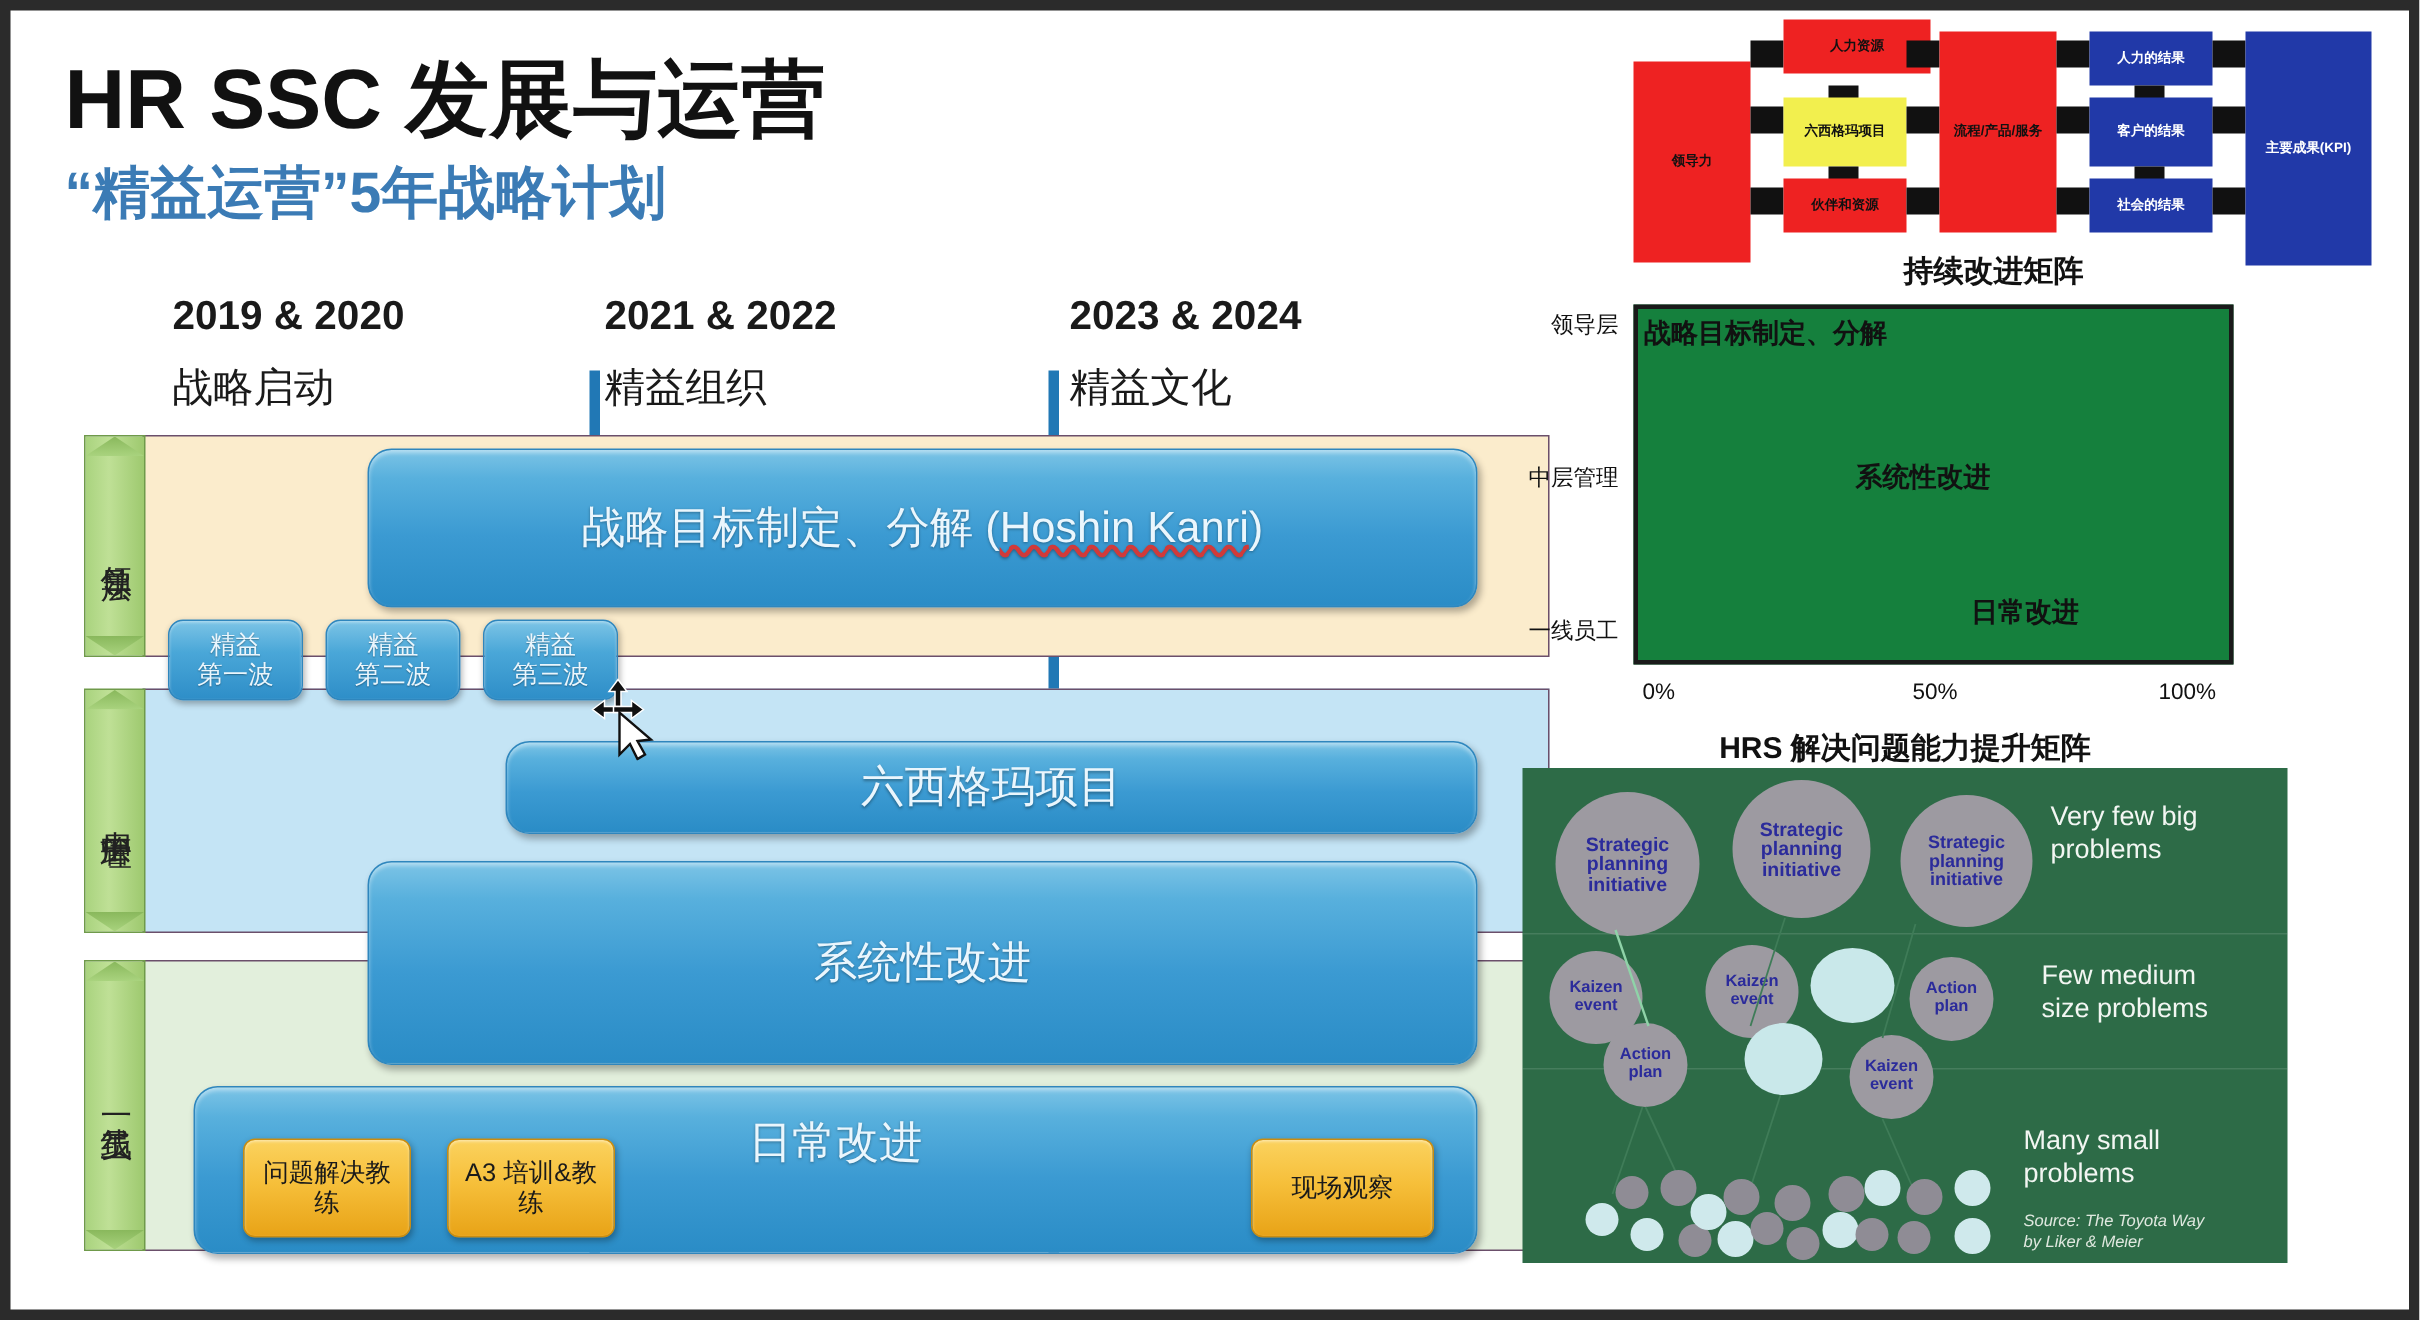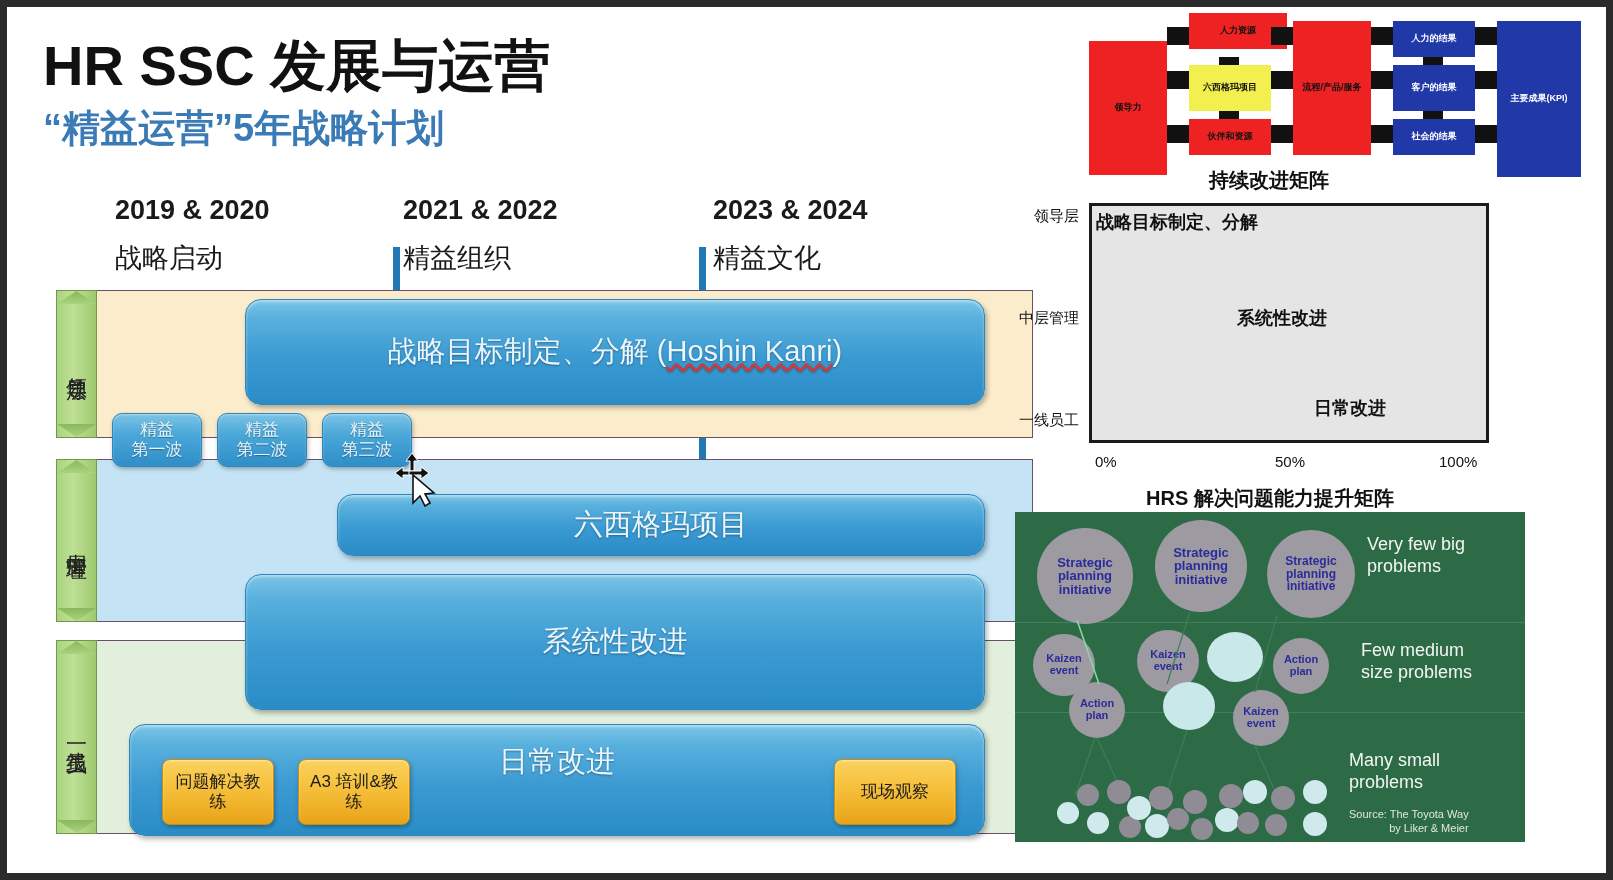--- a/index.html
+++ b/index.html
@@ -78,40 +78,40 @@
              justify-content:center;text-align:center;line-height:1.05;}
   .efqm-cell span{font-size:9px;font-weight:bold;color:#111;}
   .efqm-red{background:#ee2222;}
   .efqm-yellow{background:#f2ef4e;}
   .efqm-blue{background:#2139a8;}
   .efqm-blue span{color:#fff;}
   .efqm-link{position:absolute;background:#111;}
 
   
   #cimx{position:absolute;left:1082px;top:196px;width:400px;height:240px;
-        background:#e5e5e5;border:3px solid #1a1a1a;box-sizing:border-box;overflow:hidden;}
+        background:#15803d;border:3px solid #1a1a1a;box-sizing:border-box;overflow:hidden;}
   .cimx-lbl{position:absolute;font-size:18px;font-weight:bold;color:#111;white-space:nowrap;}
   .axis-y{position:absolute;font-size:15px;color:#111;white-space:nowrap;text-align:right;}
   .axis-x{position:absolute;font-size:15px;color:#111;white-space:nowrap;}
 
   
   #toyota{position:absolute;left:1008px;top:505px;width:510px;height:330px;
           background:#2d6b47;box-sizing:border-box;overflow:hidden;}
   #toyota .grid-l{position:absolute;left:0;width:100%;height:1px;background:rgba(255,255,255,.12);}
   .bubble{position:absolute;border-radius:50%;display:flex;align-items:center;
           justify-content:center;text-align:center;line-height:1.05;}
   .b-gray{background:#9d9aa1;}
   .b-gray span{color:#2b2b9b;font-weight:bold;}
   .b-pale{background:#c9e8ea;}
   .b-dot-gray{background:#8f8c95;border-radius:50%;position:absolute;}
   .b-dot-pale{background:#cfe9ec;border-radius:50%;position:absolute;}
   .t-label{position:absolute;color:#f2f6f2;font-size:18px;line-height:1.2;}
   .t-daily{position:absolute;color:#fff;font-size:15px;font-style:italic;font-weight:bold;
            line-height:1.2;text-align:center;}
-  .t-src{position:absolute;color:#dfe8df;font-size:11px;line-height:1.25;text-align:right;}
+  .t-src{position:absolute;color:#dfe8df;font-size:11px;line-height:1.25;font-style:italic;}
 </style>
 </head>
 <body>
 
 <div id="slide">
 
   <div class="title-main">HR SSC 发展与运营</div>
   <div class="title-sub">“精益运营”5年战略计划</div>
 
   <div class="tl" style="left:108px;top:188px;">
@@ -244,21 +244,21 @@
 
     <div class="efqm-link" style="left:390px;top:14px;width:22px;height:18px;"></div>
     <div class="efqm-link" style="left:390px;top:58px;width:22px;height:18px;"></div>
     <div class="efqm-link" style="left:390px;top:112px;width:22px;height:18px;"></div>
 
     <div class="efqm-cell efqm-blue" style="left:412px;top:8px;width:84px;height:156px;">
       <span>主要成果(KPI)</span>
     </div>
   </div>
 
-  <div class="rtitle" style="left:1132px;top:160px;width:260px;">持续改进矩阵</div>
+  <div class="rtitle" style="left:1192px;top:160px;width:260px;">持续改进矩阵</div>
 
   <div class="axis-y" style="left:1000px;top:200px;width:72px;">领导层</div>
   <div class="axis-y" style="left:1000px;top:302px;width:72px;">中层管理</div>
   <div class="axis-y" style="left:1000px;top:404px;width:72px;">一线员工</div>
 
   <div id="cimx">
 
     <div class="cimx-lbl" style="left:4px;top:4px;">战略目标制定、分解</div>
     <div class="cimx-lbl" style="left:145px;top:100px;">系统性改进</div>
     <div class="cimx-lbl" style="left:222px;top:190px;">日常改进</div>

